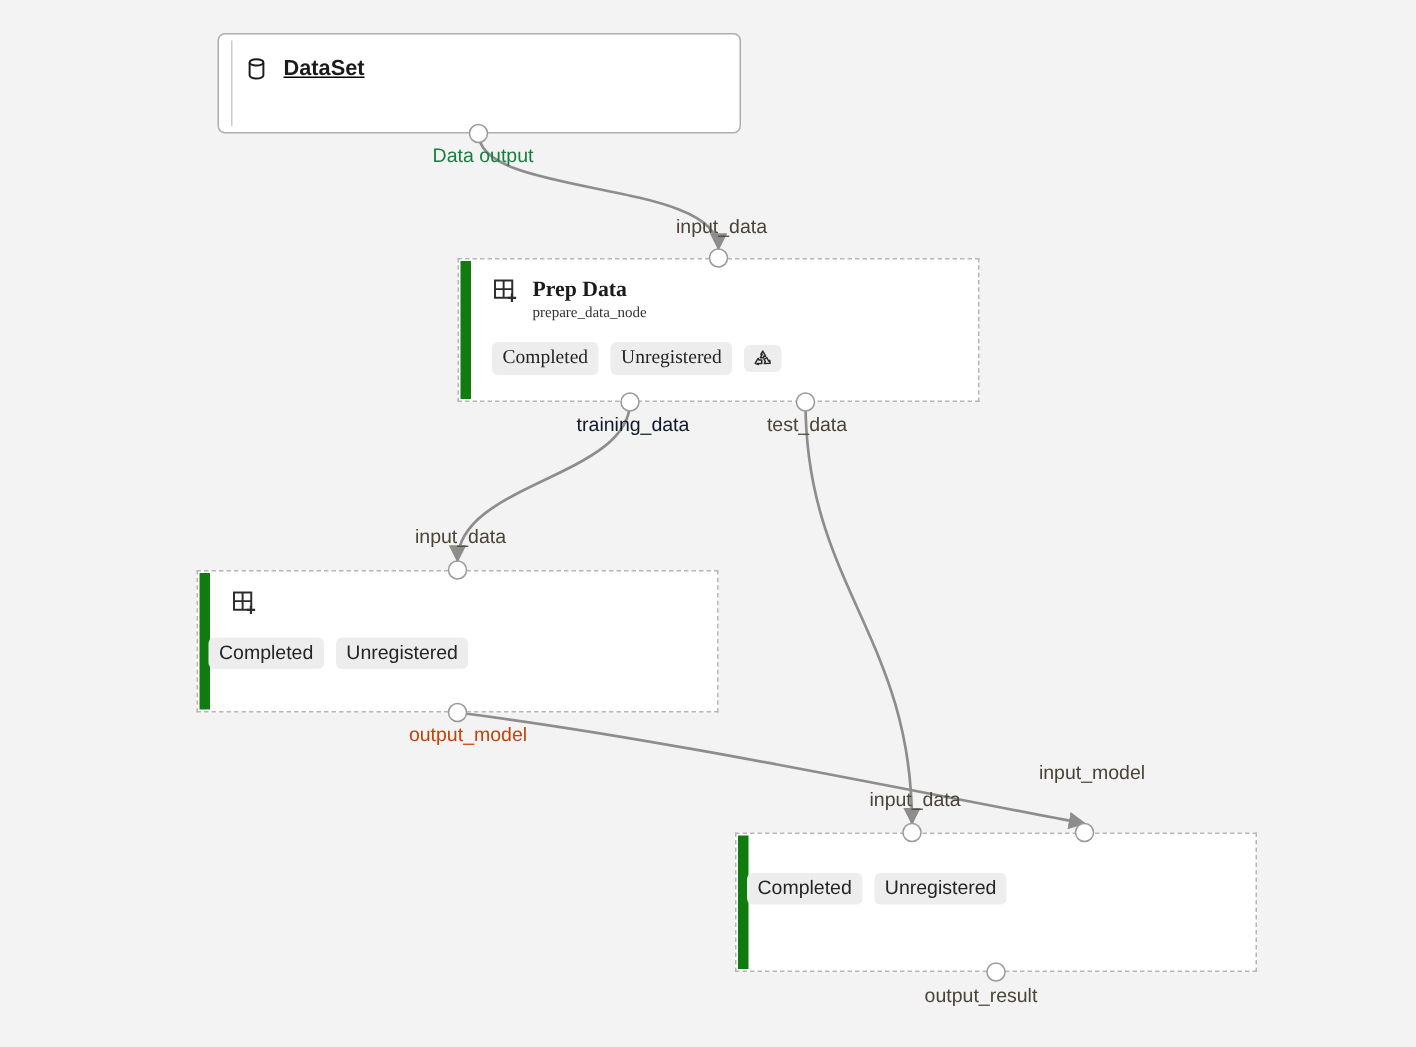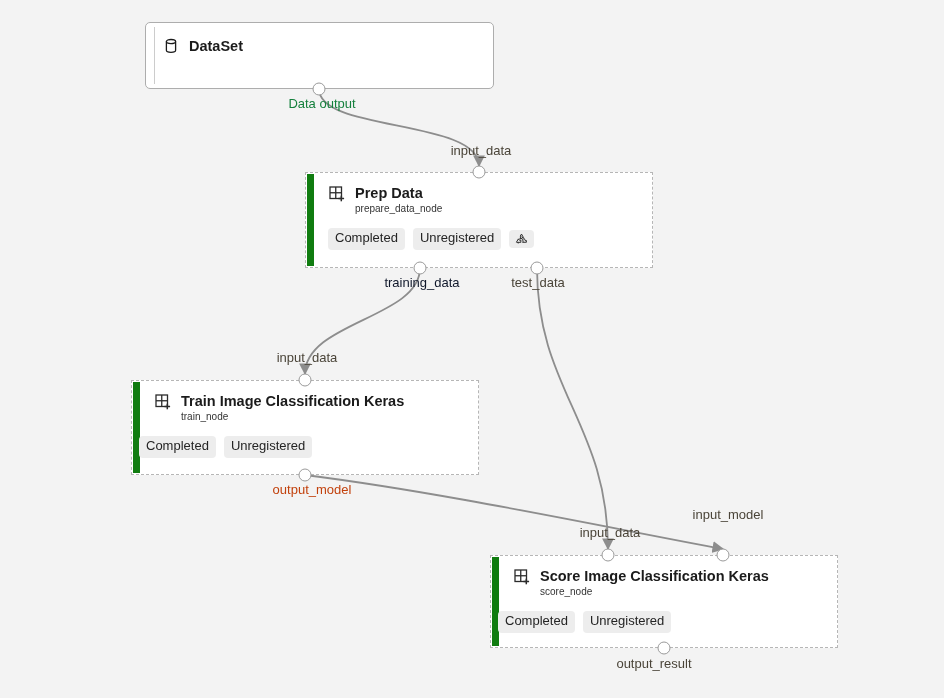--- a/index.html
+++ b/index.html
@@ -58,21 +58,21 @@
     width: 1px;
     background: #cccccc;
   }
   .node-body {
     position: absolute;
     left: 22px;
     right: 8px;
     top: 0;
     bottom: 0;
   }
-  .node.dataset .node-body { left: 16px; }
+  .node.dataset .node-body { left: 16px; text-decoration: underline; }
 
   .title-row {
     display: flex;
     align-items: flex-start;
     gap: 9px;
   }
   .node-icon {
     flex: 0 0 auto;
     width: 18px;
     height: 18px;
@@ -173,21 +173,21 @@
           <ellipse cx="9" cy="4.6" rx="4.6" ry="2.1" fill="none" stroke="#1b1b1b" stroke-width="1.3"></ellipse>
           <path d="M 4.4,4.6 L 4.4,13.2 A 4.6,2.1 0 0 0 13.6,13.2 L 13.6,4.6" fill="none" stroke="#1b1b1b" stroke-width="1.3"></path>
         </svg>
         <span class="dataset-title">DataSet</span>
       </div>
     </div>
   </div>
 
   <div class="node module" id="node-prep" style="left:305px; top:172px; width:348px; height:96px;">
     <div class="accent"></div>
-    <div class="node-body" style="padding-top:12px;">
+    <div class="node-body" style="padding-top:12px;font-family:Liberation Serif, serif;">
       <div class="title-row">
         <svg class="node-icon" viewBox="0 0 18 18">
           <rect x="2" y="2" width="11.5" height="11.5" fill="none" stroke="#2b2b2b" stroke-width="1.3"></rect>
           <line x1="7.75" y1="2" x2="7.75" y2="13.5" stroke="#2b2b2b" stroke-width="1.3"></line>
           <line x1="2" y1="7.75" x2="13.5" y2="7.75" stroke="#2b2b2b" stroke-width="1.3"></line>
           <line x1="13.3" y1="10.7" x2="13.3" y2="16.3" stroke="#2b2b2b" stroke-width="1.5"></line>
           <line x1="10.5" y1="13.5" x2="16.1" y2="13.5" stroke="#2b2b2b" stroke-width="1.5"></line>
         </svg>
         <span class="titles">
           <span class="node-title">Prep Data</span>
@@ -212,48 +212,31 @@
     <div class="accent"></div>
     <div class="node-body" style="padding-top:12px;">
       <div class="title-row">
         <svg class="node-icon" viewBox="0 0 18 18">
           <rect x="2" y="2" width="11.5" height="11.5" fill="none" stroke="#2b2b2b" stroke-width="1.3"></rect>
           <line x1="7.75" y1="2" x2="7.75" y2="13.5" stroke="#2b2b2b" stroke-width="1.3"></line>
           <line x1="2" y1="7.75" x2="13.5" y2="7.75" stroke="#2b2b2b" stroke-width="1.3"></line>
           <line x1="13.3" y1="10.7" x2="13.3" y2="16.3" stroke="#2b2b2b" stroke-width="1.5"></line>
           <line x1="10.5" y1="13.5" x2="16.1" y2="13.5" stroke="#2b2b2b" stroke-width="1.5"></line>
         </svg>
-        <span class="titles">
-          <span class="node-title">Train Image Classification Keras</span>
-          <span class="node-subtitle">train_node</span>
-        </span>
       </div>
       <div class="badges" style="margin-top:14px; margin-left:-15px;">
         <span class="badge">Completed</span>
         <span class="badge">Unregistered</span>
       </div>
     </div>
   </div>
 
   <div class="node module" id="node-score" style="left:490px; top:555px; width:348px; height:93px;">
     <div class="accent"></div>
     <div class="node-body" style="padding-top:12px;">
-      <div class="title-row">
-        <svg class="node-icon" viewBox="0 0 18 18">
-          <rect x="2" y="2" width="11.5" height="11.5" fill="none" stroke="#2b2b2b" stroke-width="1.3"></rect>
-          <line x1="7.75" y1="2" x2="7.75" y2="13.5" stroke="#2b2b2b" stroke-width="1.3"></line>
-          <line x1="2" y1="7.75" x2="13.5" y2="7.75" stroke="#2b2b2b" stroke-width="1.3"></line>
-          <line x1="13.3" y1="10.7" x2="13.3" y2="16.3" stroke="#2b2b2b" stroke-width="1.5"></line>
-          <line x1="10.5" y1="13.5" x2="16.1" y2="13.5" stroke="#2b2b2b" stroke-width="1.5"></line>
-        </svg>
-        <span class="titles">
-          <span class="node-title">Score Image Classification Keras</span>
-          <span class="node-subtitle">score_node</span>
-        </span>
-      </div>
       <div class="badges" style="margin-top:14px; margin-left:-15px;">
         <span class="badge">Completed</span>
         <span class="badge">Unregistered</span>
       </div>
     </div>
   </div>
 
   <div id="port-layer">
       <div class="port" style="left: 319px; top: 89px;"></div>
       <div class="port-label" style="left: 322px; top: 96px; color: #15803d;">Data output</div>

